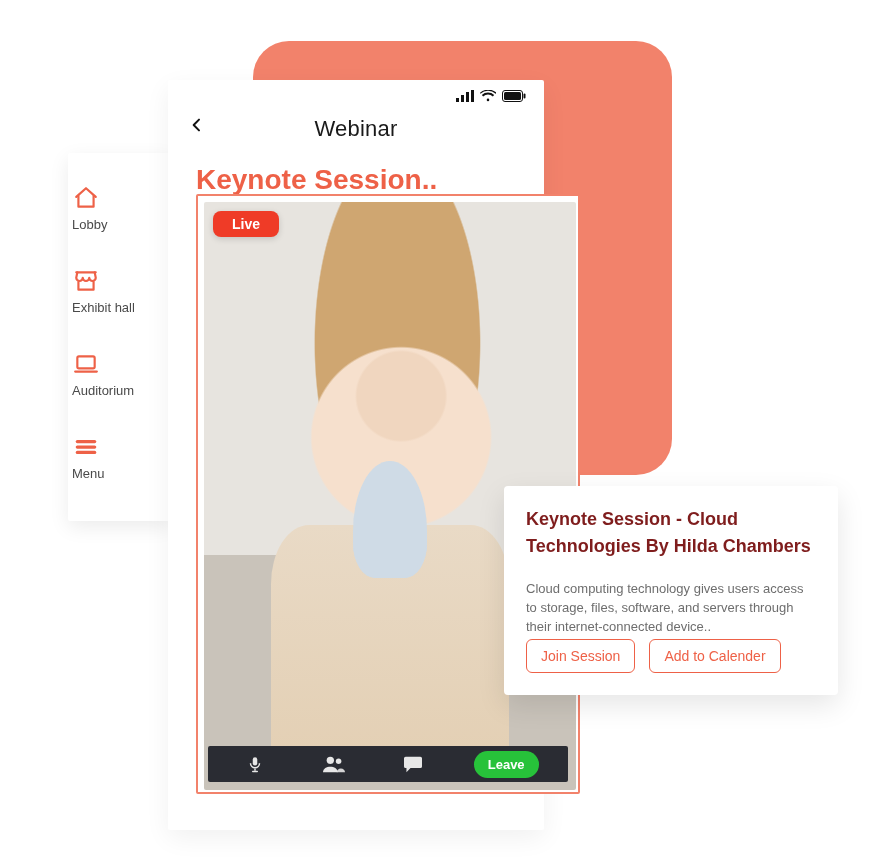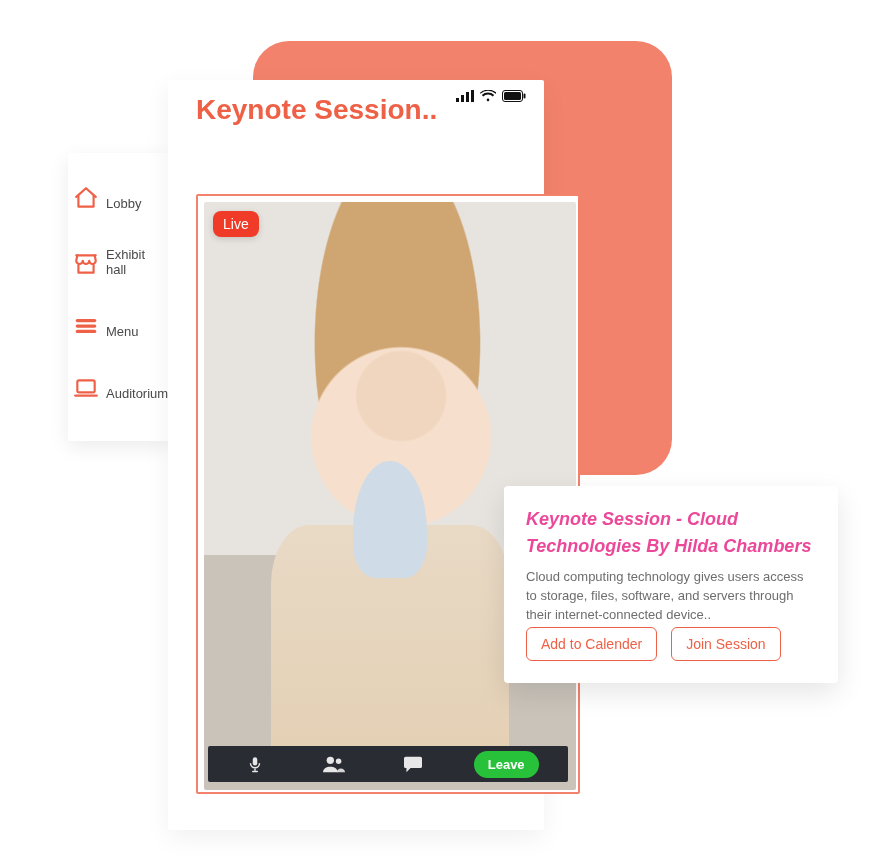--- a/index.html
+++ b/index.html
@@ -20,21 +20,21 @@
     position: absolute;
     left: 68px; top: 153px;
     width: 104px;
     background: #fff;
     box-shadow: 0 6px 20px rgba(0,0,0,.08);
     border-radius: 2px;
     padding: 18px 0 18px;
     display: flex; flex-direction: column;
   }
   .sidenav .item {
-    display: flex; flex-direction: row; align-items: flex-end;
+    display: flex; flex-direction: column; align-items: flex-start;
     gap: 6px;
     padding: 14px 4px 22px;
     cursor: pointer;
   }
   .sidenav .item svg { width: 28px; height: 26px; display: block; }
   .sidenav .item .lbl { font-size: 13px; color: #4a4a4a; }
 
   
   .phone {
     position: absolute;
@@ -115,23 +115,23 @@
     background: #cfdbe6;
     border-radius: 50% 50% 30% 30% / 60% 60% 30% 30%;
     box-shadow: 0 -6px 0 0 #cfdbe6 inset;
   }
 
   .live-badge {
     position: absolute;
     left: 15px; top: 15px;
     background: #ef3b27;
     color: #fff;
-    font-weight: 400;
+    font-weight: 700;
     font-size: 14px;
-    padding: 5px 10px;
+    padding: 5px 19px;
     border-radius: 8px;
     box-shadow: 0 2px 6px rgba(0,0,0,.15);
   }
 
   
   .toolbar {
     position: absolute;
     left: 10px; right: 10px; bottom: 10px;
     height: 36px;
     background: #2a2c33;
@@ -156,24 +156,23 @@
     position: absolute;
     left: 504px; top: 486px;
     width: 334px;
     background: #fff;
     border-radius: 4px;
     box-shadow: 0 10px 28px rgba(0,0,0,.10);
     padding: 20px 22px 22px;
   }
   .details h3 {
     font-size: 18px; line-height: 1.5;
-    color: #ec4899;
+    color: #7f1d1d;
     font-weight: 600;
-    margin-bottom: 8px;
-    font-style: italic;
+    margin-bottom: 20px;
   }
   .details p {
     font-size: 13px;
     line-height: 1.45;
     color: #6e6e6e;
     margin-bottom: 2px;
   }
   .btn-row { display:flex; gap: 14px; }
   .outline-btn {
     border: 1px solid #ee6147;
@@ -207,36 +206,36 @@
         <svg viewBox="0 0 24 24" fill="none" stroke="#ee6147" stroke-width="2" stroke-linecap="round" stroke-linejoin="round">
             <path d="M3 4h18"></path>
             <path d="M4 4l-1 5a3 3 0 0 0 6 0 3 3 0 0 0 6 0 3 3 0 0 0 6 0l-1-5"></path>
             <path d="M5 13v7h14v-7"></path>
           </svg>
       </span>
       <span class="lbl">Exhibit hall</span>
     </div>
     <div class="item">
       <span>
+        <svg viewBox="0 0 24 24" fill="none" stroke="#ee6147" stroke-width="2" stroke-linecap="round" stroke-linejoin="round">
+            <rect x="4" y="5" width="16" height="11" rx="1.5"></rect>
+            <path d="M2 19h20"></path>
+          </svg>
+      </span>
+      <span class="lbl">Auditorium</span>
+    </div>
+    <div class="item">
+      <span>
         <svg viewBox="0 0 24 24" fill="none" stroke="#ee6147" stroke-width="3" stroke-linecap="round">
             <path d="M4 7h16"></path>
             <path d="M4 12h16"></path>
             <path d="M4 17h16"></path>
           </svg>
       </span>
       <span class="lbl">Menu</span>
-    </div>
-    <div class="item">
-      <span>
-        <svg viewBox="0 0 24 24" fill="none" stroke="#ee6147" stroke-width="2" stroke-linecap="round" stroke-linejoin="round">
-            <rect x="4" y="5" width="16" height="11" rx="1.5"></rect>
-            <path d="M2 19h20"></path>
-          </svg>
-      </span>
-      <span class="lbl">Auditorium</span>
     </div>
   </div>
 
   <div class="phone">
     <div class="statusbar">
       <span>
         <svg width="18" height="12" viewBox="0 0 18 12">
             <rect x="0" y="8" width="3" height="4" fill="#111"></rect>
             <rect x="5" y="5" width="3" height="7" fill="#111"></rect>
             <rect x="10" y="2" width="3" height="10" fill="#111"></rect>
@@ -250,20 +249,28 @@
       </span>
       <span>
         <svg width="24" height="12" viewBox="0 0 24 12">
             <rect x="0.5" y="0.5" width="20" height="11" rx="2.5" fill="none" stroke="#111"></rect>
             <rect x="2" y="2" width="17" height="8" rx="1.5" fill="#111"></rect>
             <rect x="21.5" y="3.5" width="2" height="5" rx="1" fill="#111"></rect>
           </svg>
       </span>
     </div>
 
+    <div class="phone-header">
+      <div class="back-btn">
+        <svg width="16" height="16" viewBox="0 0 24 24" fill="none" stroke="#111" stroke-width="3" stroke-linecap="round" stroke-linejoin="round">
+            <polyline points="15 4 7 12 15 20"></polyline>
+          </svg>
+      </div>
+      <div class="phone-title">Webinar</div>
+    </div>
     <div class="session-label">Keynote Session..</div>
   </div>
 
   <div class="video-wrap">
     <div class="video"></div>
     <div class="live-badge">Live</div>
 
     <div class="toolbar">
       <div class="tbtn">
         <span>
@@ -293,18 +300,18 @@
         </span>
       </div>
       <div class="leave-btn">Leave</div>
     </div>
   </div>
 
   <div class="details">
     <h3>Keynote Session - Cloud Technologies  By Hilda Chambers</h3>
     <p>Cloud computing technology gives users access to storage, files, software, and servers through their internet-connected device..</p>
     <div class="btn-row">
+      <button class="outline-btn">Join Session</button>
       <button class="outline-btn">Add to Calender</button>
-      <button class="outline-btn">Join Session</button>
     </div>
   </div>
 
 </div>
 
 </body></html>

